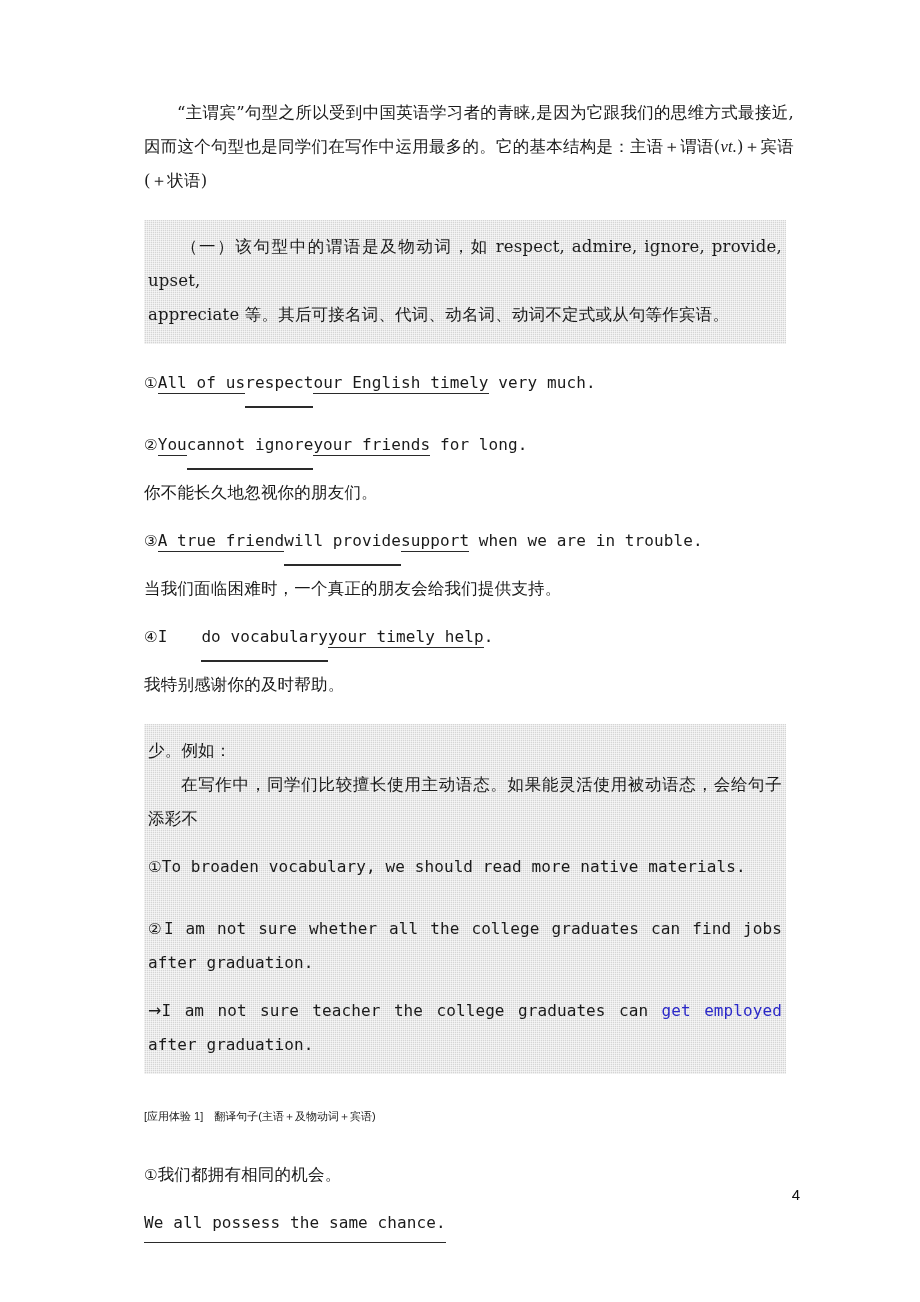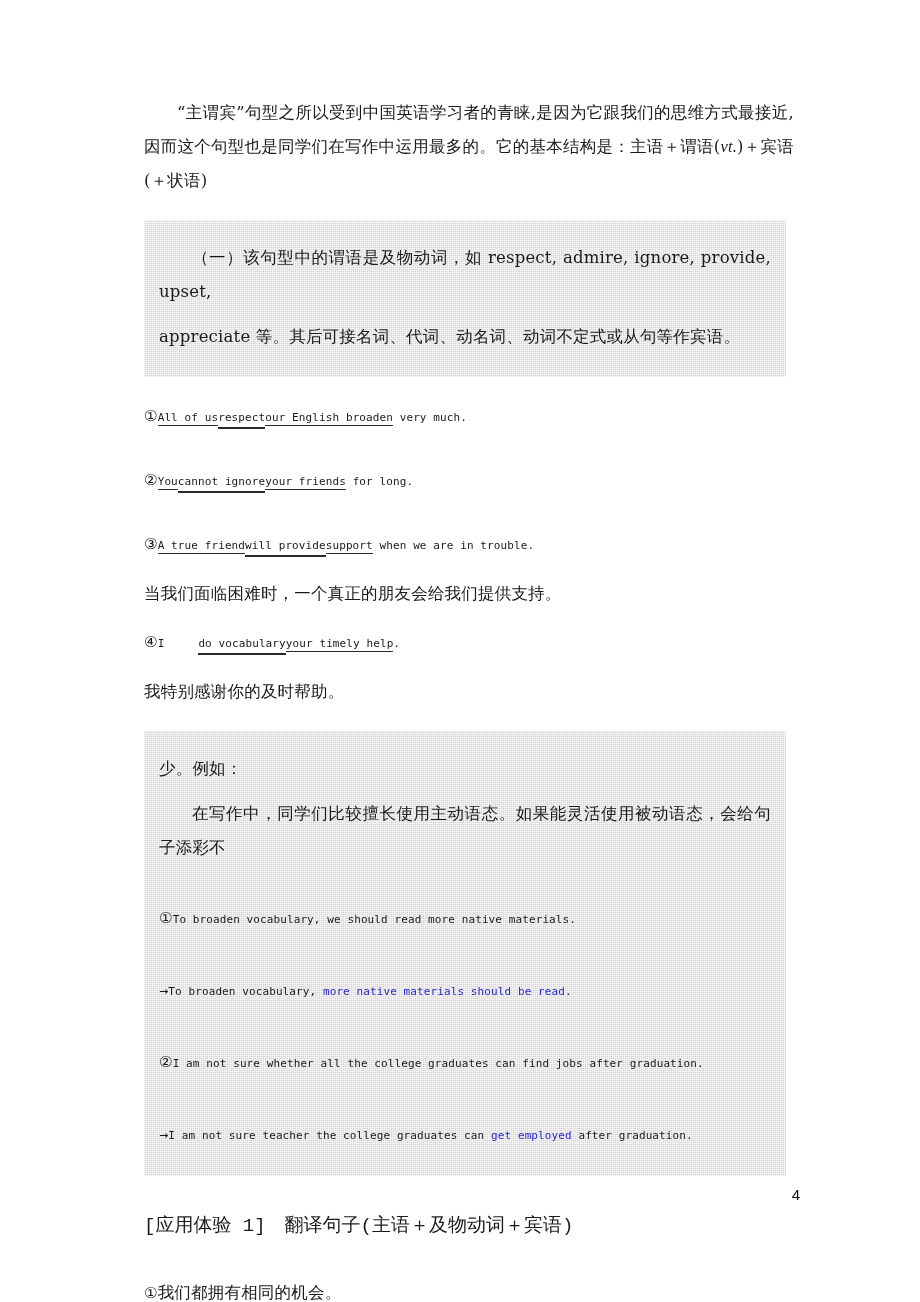--- a/index.html
+++ b/index.html
@@ -37,71 +37,71 @@
     letter-spacing: 0.2px;
     text-align: justify;
     margin: 0;
   }
   .para.indent { text-indent: 2em; }
 
   .cn { font-family: "DejaVu Serif", "Liberation Serif", serif; }
 
   .en {
     font-family: "DejaVu Sans Mono", "Liberation Mono", monospace;
-    font-size: 11px;
+    font-size: 16px;
     letter-spacing: 0.1px;
   }
 
   
   .shade {
     background-color: #d5d5d5;
     background-image:
       repeating-linear-gradient(0deg, rgba(255,255,255,.55) 0 1px, rgba(255,255,255,0) 1px 2px),
       repeating-linear-gradient(90deg, rgba(255,255,255,.55) 0 1px, rgba(255,255,255,0) 1px 2px);
     padding: 10px 4px 12px 4px;
     width: 642px;
     box-sizing: border-box;
   }
   .shade .para { text-align: justify; }
 
   
-  .line { margin: 11px; }
+  .line { margin: 0; }
   .gap-sm { height: 14px; }
   .gap-md { height: 22px; }
 
   
   .u1 {
     border-bottom: 1px solid #2a2a2a;
     padding-bottom: 1px;
   }
   .u2 {
     border-bottom: 1px solid #2a2a2a;
     box-shadow: inset 0 -4px 0 -3px #2a2a2a;
-    padding-bottom: 4px;
+    padding-bottom: 15px;
   }
   .ufull {
     border-bottom: 1px solid #2a2a2a;
     padding-bottom: 2px;
     display: inline-block;
   }
 
   .blue { color: #2a28c8; }
 
   .it { font-style: italic; font-family: "Liberation Serif", serif; }
 
   .num { font-family: "DejaVu Sans", sans-serif; font-size: 15px; }
 
   .arrow { font-family: "DejaVu Sans", sans-serif; }
 
   .gapspace { display: inline-block; width: 34px; }
 
   .exp-head {
-    font-size: 19px;
+    font-size: 11px;
     line-height: 34px;
-    font-family: Liberation Mono, monospace;
+    font-family: Liberation Sans, sans-serif;
   }
 
   .pagenum {
     position: absolute;
     right: 128px;
     top: 1186px;
     font-size: 15px;
     font-family: "Liberation Sans", sans-serif;
     color: #111;
   }
@@ -116,31 +116,32 @@
 
     <div class="gap-md"></div>
 
     <div class="shade">
       <p class="para cn line" style="text-indent:2em;">（一）该句型中的谓语是及物动词，如 respect, admire, ignore, provide, upset,</p>
       <p class="para cn line">appreciate 等。其后可接名词、代词、动名词、动词不定式或从句等作宾语。</p>
     </div>
 
     <div class="gap-md"></div>
 
-    <p class="para"><span class="num">①</span><span class="en u1">All of us</span><span class="en u2">respect</span><span class="en u1">our English broaden</span><span class="en"> very much.</span></p>
+    <p class="para"><span class="num">①</span><span class="en u1">All of us</span><span class="en u2">respect</span><span class="en u1">our English timely</span><span class="en"> very much.</span></p>
 
     <div class="gap-sm"></div>
 
 
     <div class="gap-sm"></div>
 
     <p class="para"><span class="num">②</span><span class="en u1">You</span><span class="en u2">cannot ignore</span><span class="en u1">your friends</span><span class="en"> for long.</span></p>
 
     <div class="gap-sm"></div>
 
+    <p class="para cn">你不能长久地忽视你的朋友们。</p>
 
     <div class="gap-sm"></div>
 
     <p class="para"><span class="num">③</span><span class="en u1">A true friend</span><span class="en u2">will provide</span><span class="en u1">support</span><span class="en"> when we are in trouble.</span></p>
 
     <div class="gap-sm"></div>
 
     <p class="para cn">当我们面临困难时，一个真正的朋友会给我们提供支持。</p>
 
     <div class="gap-sm"></div>
@@ -156,21 +157,20 @@
     <div class="shade">
       <p class="para cn line">少。例如：</p>
       <p class="para cn line" style="text-indent:2em;">在写作中，同学们比较擅长使用主动语态。如果能灵活使用被动语态，会给句子添彩不</p>
 
       <div class="gap-sm"></div>
 
       <p class="para line"><span class="num">①</span><span class="en">To broaden vocabulary, we should read more native materials.</span></p>
 
       <div class="gap-sm"></div>
 
-      <p class="para line"><span class="arrow en">→</span><span class="en">To broaden vocabulary, </span><span class="en blue">more native materials should be read</span><span class="en">.</span></p>
 
       <div class="gap-sm"></div>
 
       <p class="para line"><span class="num">②</span><span class="en">I am not sure whether all the college graduates can find jobs after graduation.</span></p>
 
       <div class="gap-sm"></div>
 
       <p class="para line"><span class="arrow en">→</span><span class="en">I am not sure teacher the college graduates can </span><span class="en blue">get employed</span><span class="en"> after graduation.</span></p>
     </div>
 

